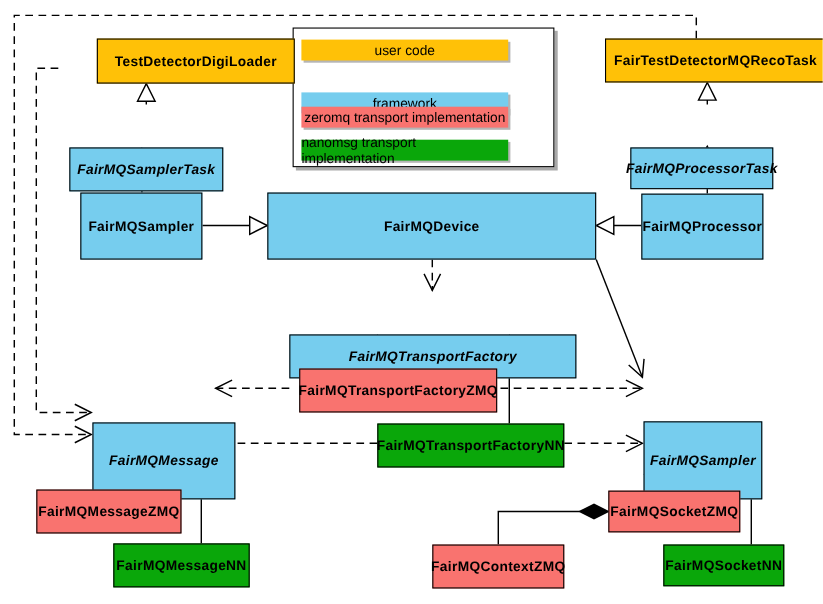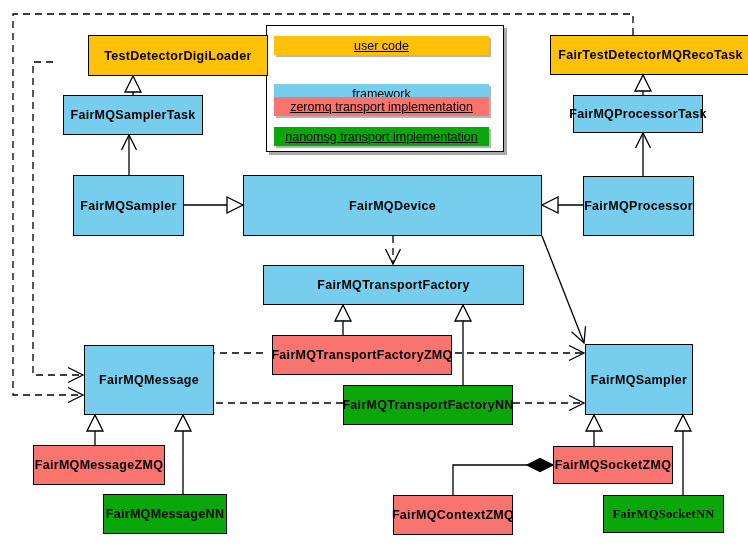--- a/index.html
+++ b/index.html
@@ -15,37 +15,36 @@
     position:absolute;
     box-sizing:border-box;
     border:1.5px solid #000;
     display:flex;align-items:center;justify-content:center;
     text-align:center;
     font-weight:bold;font-size:12.5px;letter-spacing:0.3px;
     color:#000;
     padding:2px;
     z-index:2;
   }
-  .abstract{}
+  .abstract{font-style:italic;margin-top:39px;}
   .c-yellow{background:#FFC107;}
   .c-blue{background:#76CDEE;}
   .c-red{background:#F9736F;}
   .c-green{background:#0AA70A;}
   .legend{
     position:absolute;left:266px;top:25px;width:238px;height:127px;
     box-sizing:border-box;border:1.5px solid #000;background:#fff;
     box-shadow:3px 3px 0 #a9a9a9;
     z-index:2;
   }
   .legend-bar{
-    position:absolute;left:7px;width:215px;height:19px;
+    position:absolute;left:7px;width:188px;height:19px;
     display:flex;align-items:center;justify-content:center;
     font-size:12.5px;font-weight:normal;color:#000;
     box-shadow:2px 2px 0 #b5b5b5;
-    text-decoration:underline;
   }
   .lb0{top:10px;} .lb1{top:58px;} .lb2{top:71px;} .lb3{top:101px;}
 </style>
 </head>
 <body>
 
 <div class="canvas">
 
   <svg class="edges" width="748" height="549" viewBox="0 0 748 549" xmlns="http://www.w3.org/2000/svg">
     <defs>
@@ -119,17 +118,17 @@
   <div class="node c-blue abstract" style="left:84px;top:345px;width:130px;height:70px;">FairMQMessage</div>
 
   <div class="node c-blue abstract" style="left:585px;top:344px;width:108px;height:71px;">FairMQSampler</div>
 
   <div class="node c-red" style="left:33px;top:445px;width:132px;height:40px;">FairMQMessageZMQ</div>
 
   <div class="node c-green" style="left:103px;top:494px;width:124px;height:40px;">FairMQMessageNN</div>
 
   <div class="node c-red" style="left:553px;top:446px;width:120px;height:38px;">FairMQSocketZMQ</div>
 
-  <div class="node c-green" style="left:603px;top:495px;width:121px;height:38px;font-family:Liberation Serif, serif;">FairMQSocketNN</div>
+  <div class="node c-green" style="left:603px;top:495px;width:110px;height:38px;">FairMQSocketNN</div>
 
   <div class="node c-red" style="left:393px;top:495px;width:120px;height:40px;">FairMQContextZMQ</div>
 
 </div>
 
 </body></html>

